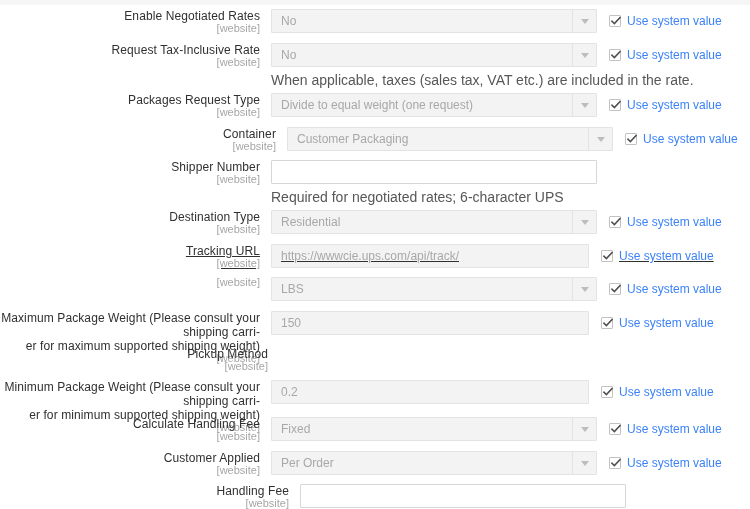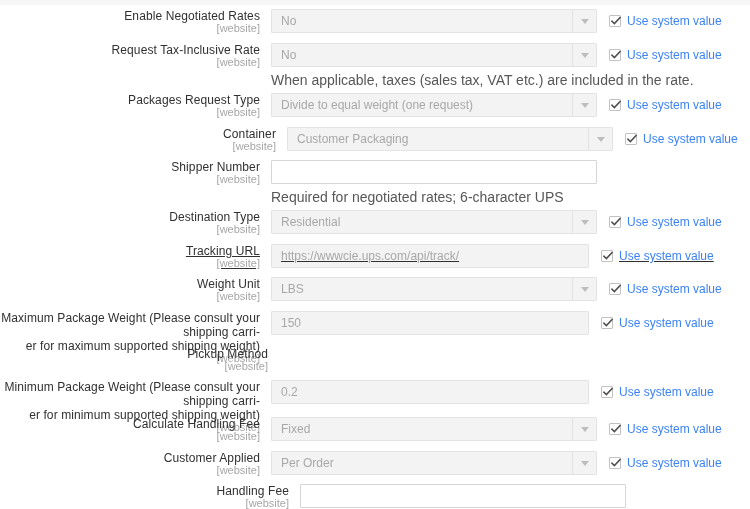--- a/index.html
+++ b/index.html
@@ -343,21 +343,20 @@
                   <path d="M2 6.2 L4.4 8.6 L10 2.6" fill="none" stroke="#4f4f4f" stroke-width="1.6" stroke-linecap="square"></path>
                 </svg>
               </span>
               <span class="sysval-label">Use system value</span>
             </label>
           </div>
         </div>
       </div>
       <div class="field-row" style="position: absolute; top: 272px; left: 0px;">
         <div class="label-col">
-          <span class="label-text">Weight Unit</span>
           <span class="scope-text">[website]</span>
         </div>
         <div class="control-col">
           <div class="ctl-line">
             <div class="select-wrap">
               <span class="sel-value">LBS</span>
               <span class="sel-arrow">
                 <span class="caret"></span>
               </span>
             </div>

